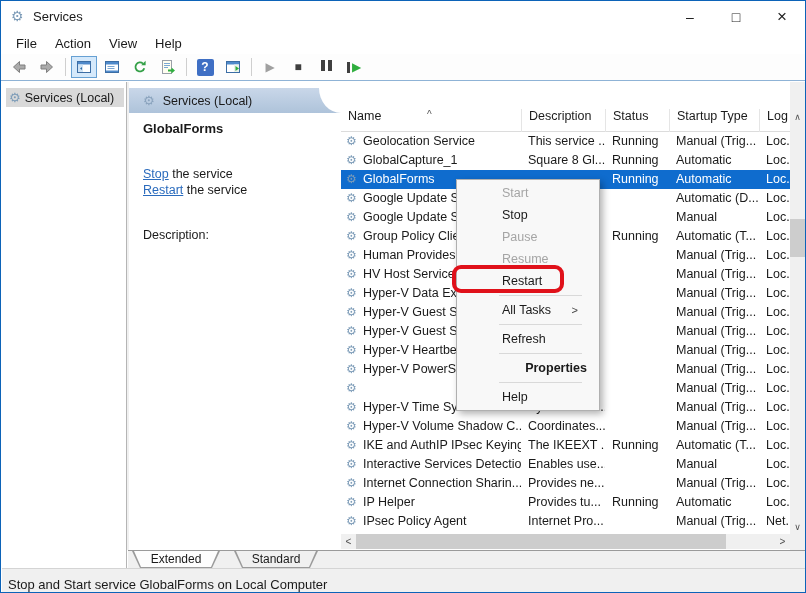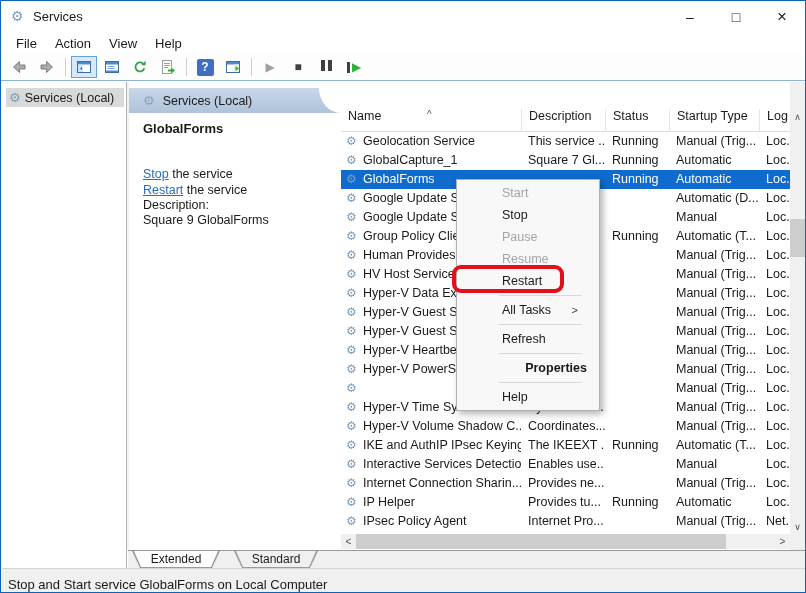--- a/index.html
+++ b/index.html
@@ -41,21 +41,21 @@
 
   
   .detail-panel { position:absolute; left:128px; top:81px; width:212px; height:468px; background:#fff; }
   .band { position:absolute; left:0; top:6px; width:212px; height:25px; background:linear-gradient(#c9d7e9,#aec3da); display:flex; align-items:center; }
   .band .gear { color:#8aa3bd; font-size:13px; margin:0 8px 0 14px; }
   .band-curve { position:absolute; right:0; top:6px; width:22px; height:25px; background:#fff; border-bottom-left-radius:22px 25px; }
   .detail-body { position:absolute; left:14px; top:31px; right:6px; }
   .svc-name { margin-top:8px; font-weight:bold; font-size:13px; }
   .svc-links { margin-top:30px; line-height:16px; font-size:12.5px; }
   .link { color:#2a6bbd; text-decoration:underline; }
-  .svc-desc-label { font-size:12.5px; }
+  .svc-desc-label { margin-top:30px; font-size:12.5px; }
   .svc-desc { margin-top:1px; font-size:12.5px; }
 
   
   .list-panel { position:absolute; left:340px; top:81px; width:449px; height:468px; background:#fff; overflow:hidden; }
   .list-header { position:absolute; left:0; top:27px; width:449px; height:23px; background:#fff; border-bottom:1px solid #dcdcdc; }
   .hcell { position:absolute; top:0; height:23px; display:flex; align-items:flex-start; padding-left:7px; font-size:12.5px; color:#1a1a1a; border-left:1px solid #e5e5e5; }
   .hcell:first-child { border-left:none; }
   .sort-arrow { position:absolute; left:86px; top:0px; font-size:10px; color:#555; }
   .rows { position:absolute; left:0; top:50px; width:449px; }
   .row { position:relative; height:19px; width:449px; white-space:nowrap; }
@@ -216,21 +216,20 @@
       <span>Services (Local)</span>
     </div>
     <div class="band-curve"></div>
     <div class="detail-body">
       <div class="svc-name">GlobalForms</div>
       <div class="svc-links">
         <div><span class="link">Stop</span><span> the service</span></div>
         <div><span class="link">Restart</span><span> the service</span></div>
       </div>
       <div class="svc-desc-label">Description:</div>
-      <div class="svc-desc">Square 9 GlobalForms</div>
     </div>
   </div>
 
   <div class="list-panel">
     <div class="list-header">
       <div class="hcell" style="left:0;width:180px;">
         <span>Name</span>
         <span class="sort-arrow">^</span>
       </div>
       <div class="hcell" style="left:180px;width:84px;">
@@ -251,21 +250,21 @@
           <span class="gear">⚙</span>
           <span class="cell c-name">Geolocation Service</span>
           <span class="cell c-desc">This service ...</span>
           <span class="cell c-status">Running</span>
           <span class="cell c-startup">Manual (Trig...</span>
           <span class="cell c-logon">Loc...</span>
         </div>
         <div class="row">
           <span class="gear">⚙</span>
           <span class="cell c-name">GlobalCapture_1</span>
-          <span class="cell c-desc">Square 7 Gl...</span>
+          <span class="cell c-desc">Square 8 Gl...</span>
           <span class="cell c-status">Running</span>
           <span class="cell c-startup">Automatic</span>
           <span class="cell c-logon">Loc...</span>
         </div>
         <div class="row selected">
           <span class="gear">⚙</span>
           <span class="cell c-name">GlobalForms</span>
           <span class="cell c-desc"></span>
           <span class="cell c-status">Running</span>
           <span class="cell c-startup">Automatic</span>

